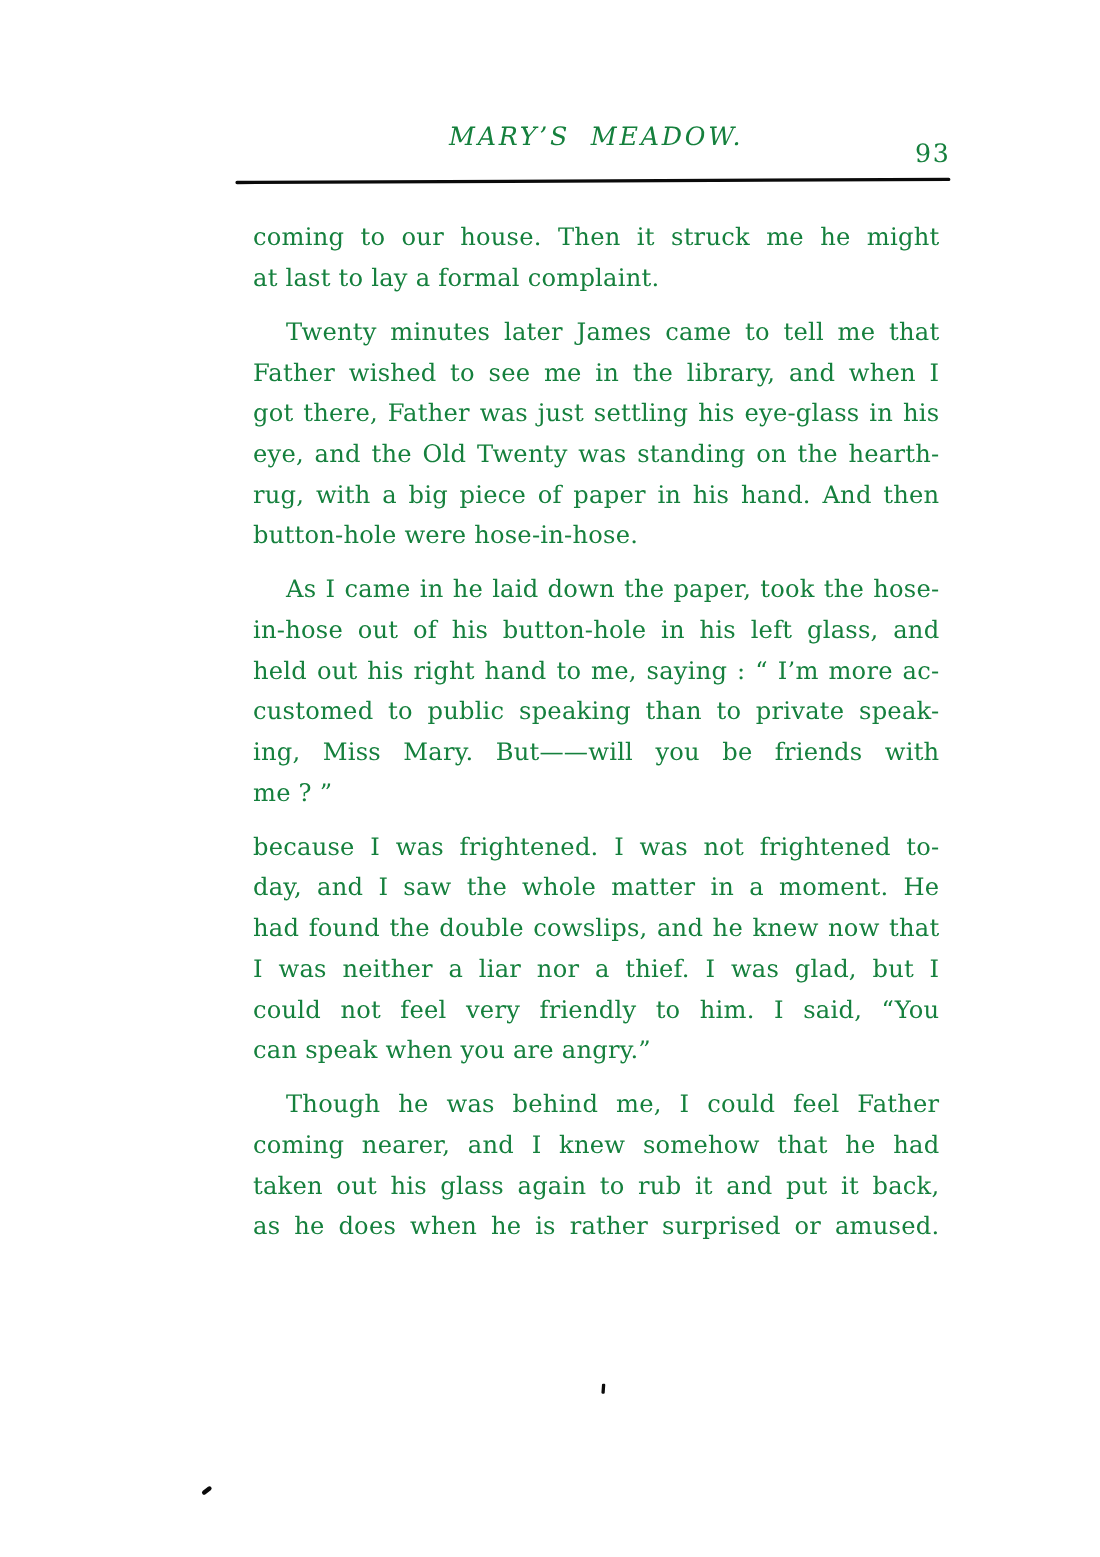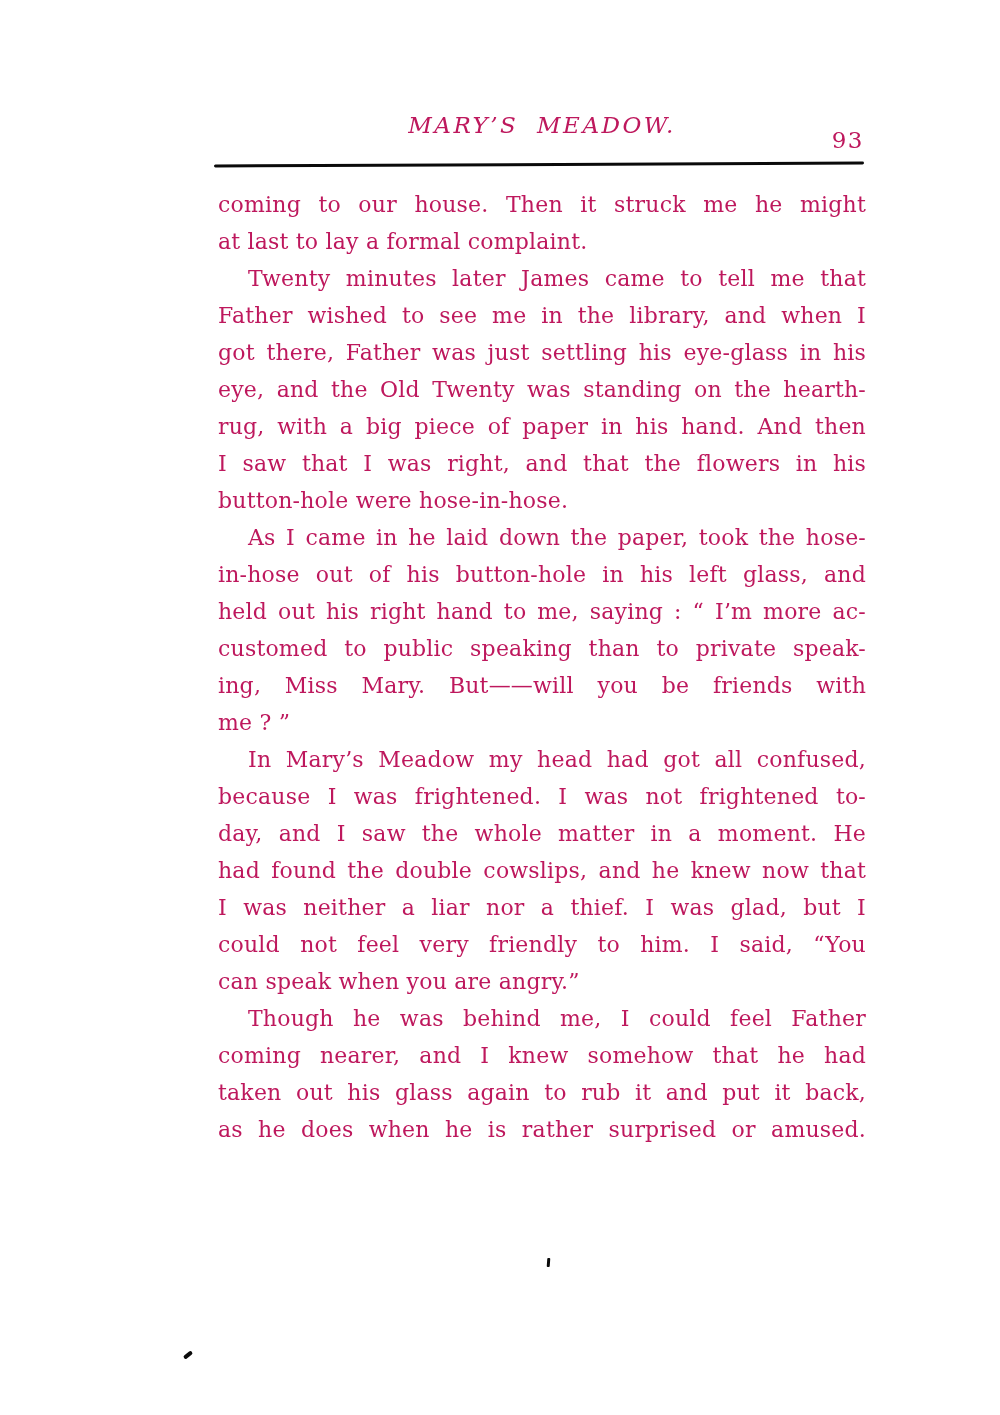--- a/index.html
+++ b/index.html
@@ -2,21 +2,21 @@
 <html><head>
 <meta charset="utf-8">
 <style>
   html, body { margin: 0; padding: 0; background: #ffffff; }
   .page {
     position: relative;
     width: 1000px;
     height: 1415px;
     background: #ffffff;
     font-family: "DejaVu Serif", "Liberation Serif", serif;
-    color: #be185d;
+    color: #15803d;
     overflow: hidden;
   }
   .header {
     position: absolute;
     left: 218px;
     top: 112px;
     width: 648px;
     height: 36px;
   }
   .running-title {
@@ -47,21 +47,21 @@
   }
   .body-text {
     position: absolute;
     left: 218px;
     top: 186px;
     width: 648px;
     font-size: 22px;
     line-height: 37px;
     letter-spacing: 0.2px;
   }
-  .paragraph { margin: 0; }
+  .paragraph { margin: 12px; }
   .line {
     text-align: justify;
     text-align-last: justify;
   }
   .line.no-just {
     text-align: center;
     text-align-last: left;
   }
   .line.indent { text-indent: 30px; }
   .speck {
@@ -94,33 +94,31 @@
       <div class="paragraph">
         <div class="line">coming to our house.  Then it struck me he might</div>
         <div class="line no-just">at last to lay a formal complaint.</div>
       </div>
       <div class="paragraph">
         <div class="line indent">Twenty minutes later James came to tell me that</div>
         <div class="line">Father wished to see me in the library, and when I</div>
         <div class="line">got there, Father was just settling his eye-glass in his</div>
         <div class="line">eye, and the Old Twenty was standing on the hearth-</div>
         <div class="line">rug, with a big piece of paper in his hand.  And then</div>
-        <div class="line">I saw that I was right, and that the flowers in his</div>
         <div class="line no-just">button-hole were hose-in-hose.</div>
       </div>
       <div class="paragraph">
         <div class="line indent">As I came in he laid down the paper, took the hose-</div>
         <div class="line">in-hose out of his button-hole in his left glass, and</div>
         <div class="line">held out his right hand to me, saying : “ I’m more ac-</div>
         <div class="line">customed to public speaking than to private speak-</div>
         <div class="line">ing, Miss Mary.  But——will you be friends with</div>
         <div class="line no-just">me ? ”</div>
       </div>
       <div class="paragraph">
-        <div class="line indent">In Mary’s Meadow my head had got all confused,</div>
         <div class="line">because I was frightened.  I was not frightened to-</div>
         <div class="line">day, and I saw the whole matter in a moment.  He</div>
         <div class="line">had found the double cowslips, and he knew now that</div>
         <div class="line">I was neither a liar nor a thief.  I was glad, but I</div>
         <div class="line">could not feel very friendly to him.  I said, “You</div>
         <div class="line no-just">can speak when you are angry.”</div>
       </div>
       <div class="paragraph">
         <div class="line indent">Though he was behind me, I could feel Father</div>
         <div class="line">coming nearer, and I knew somehow that he had</div>

